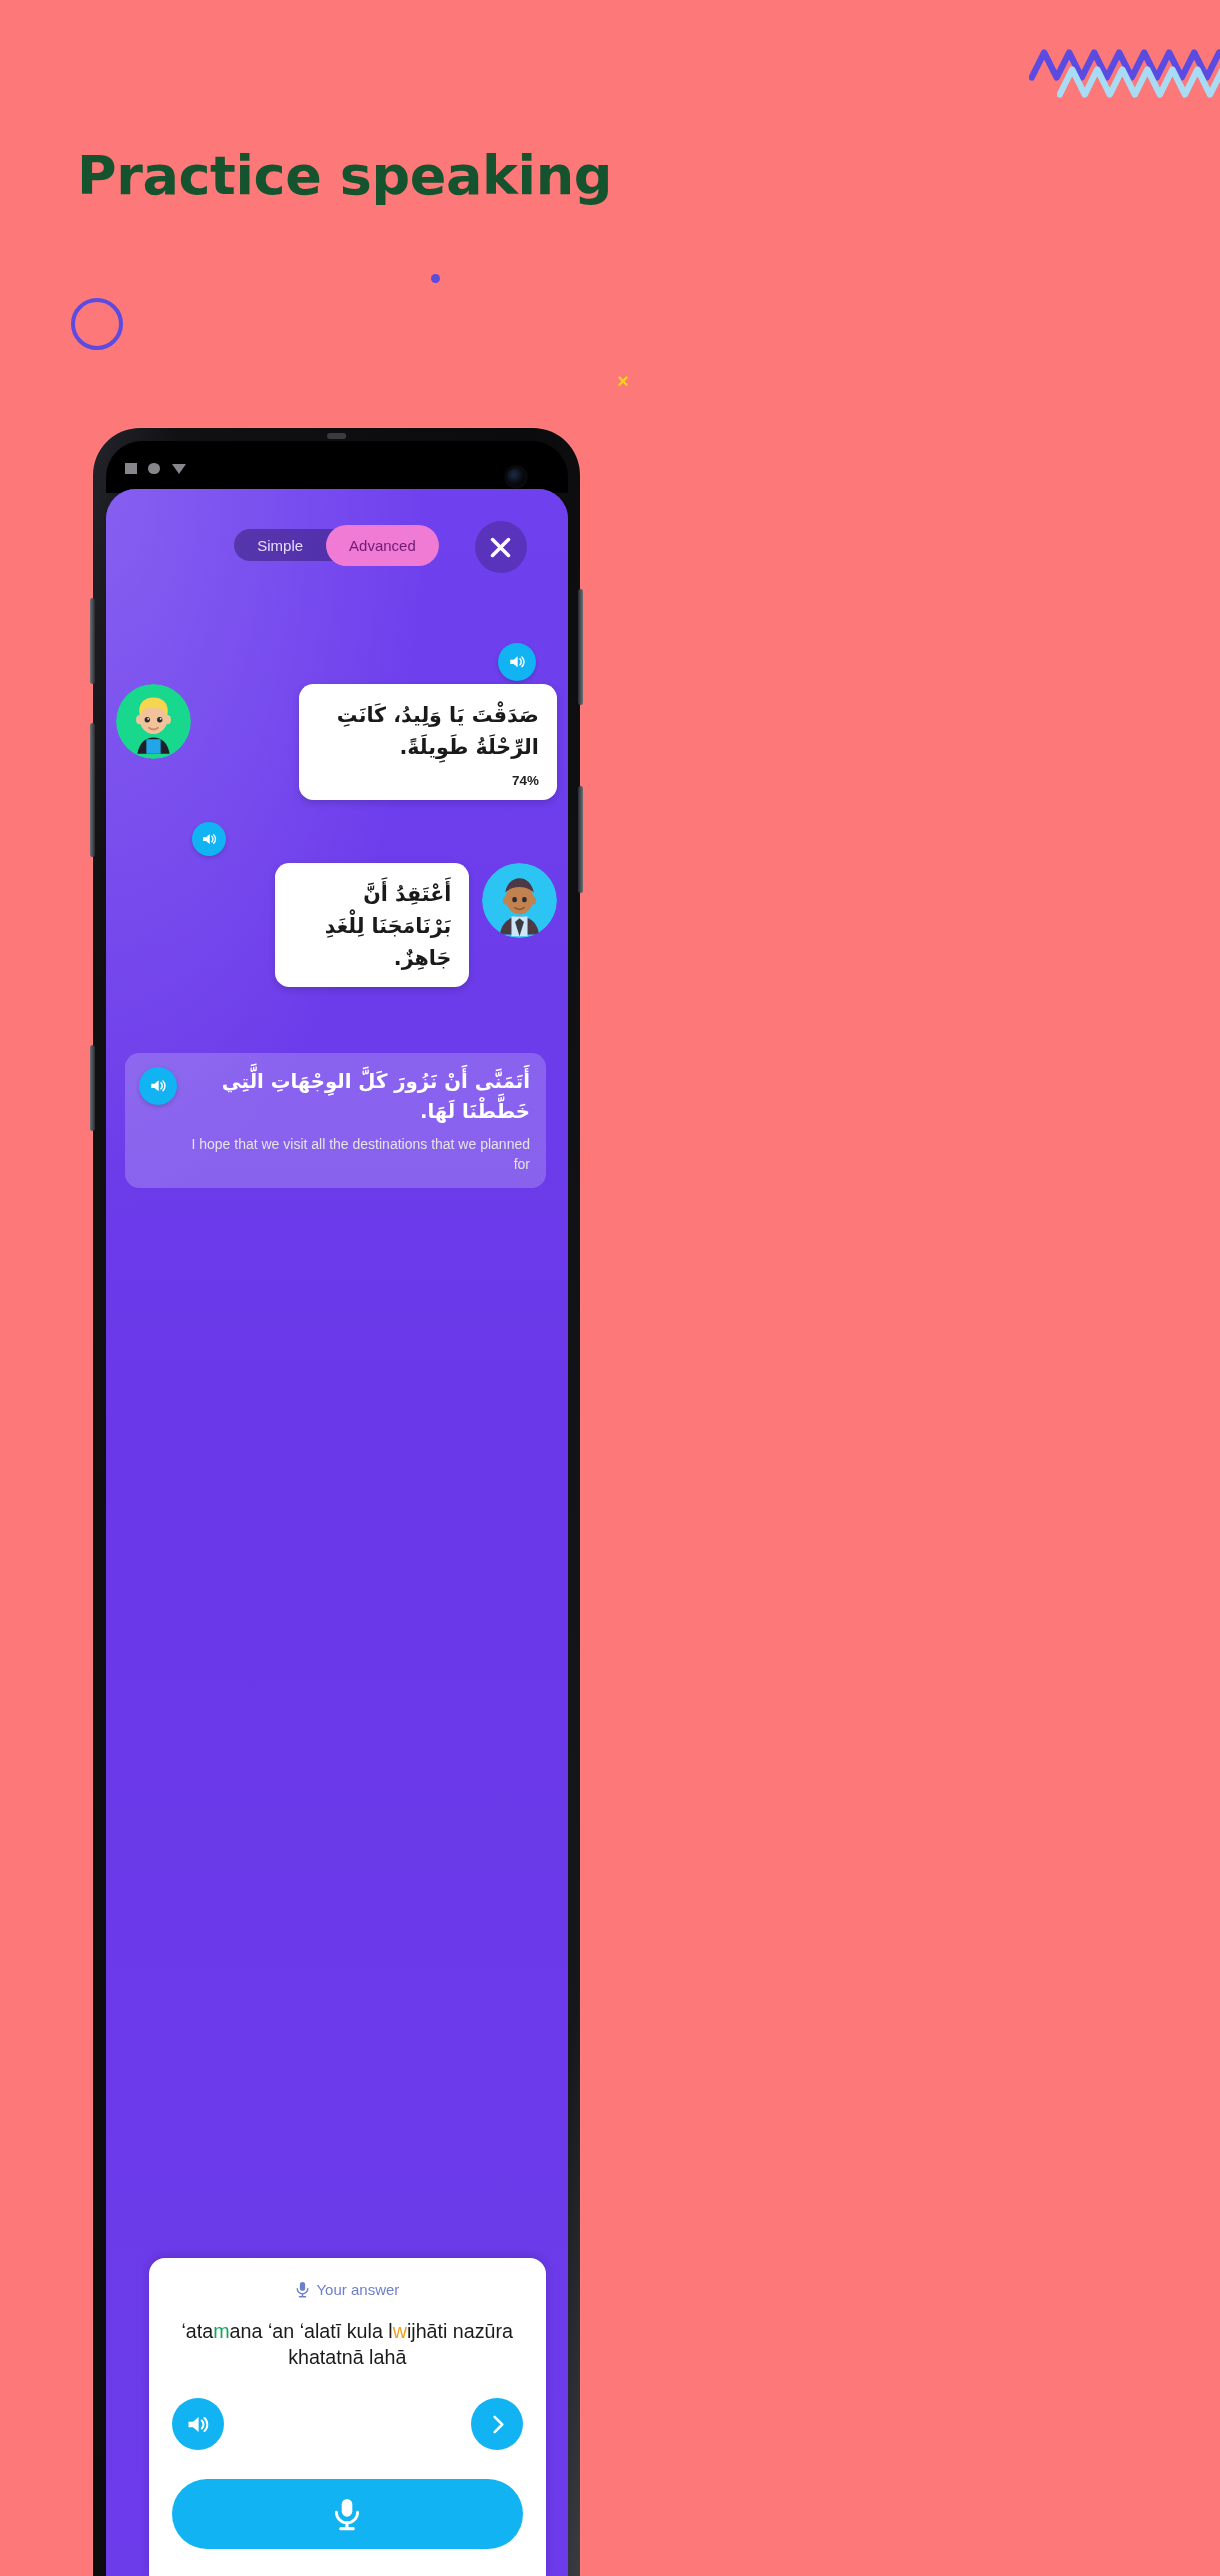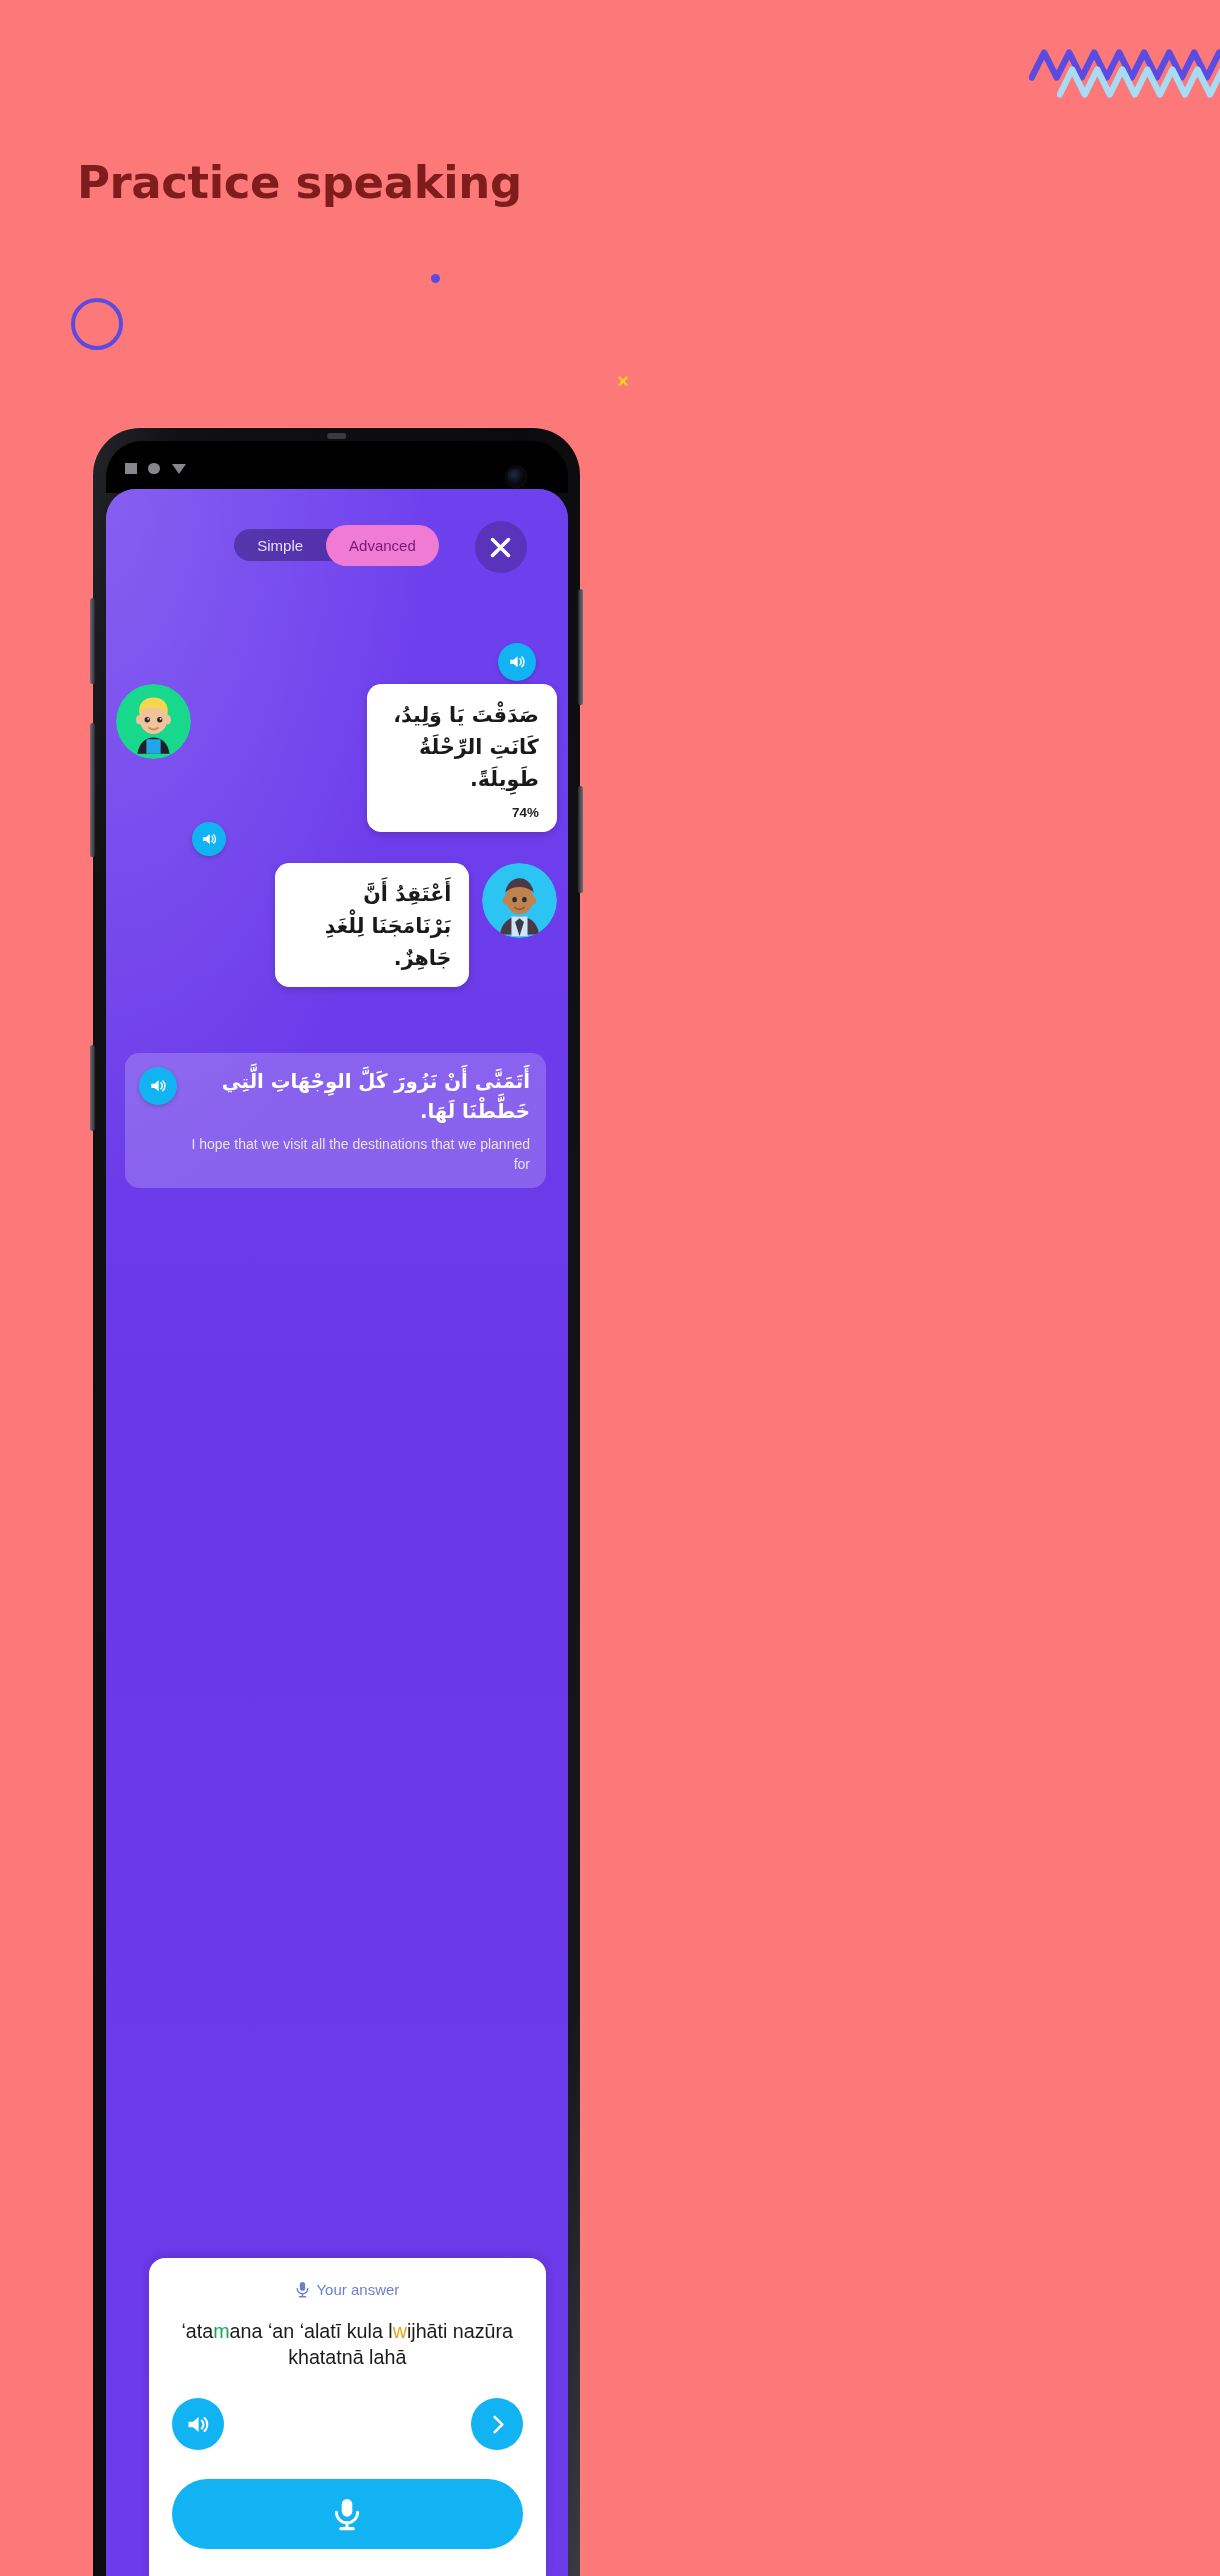--- a/index.html
+++ b/index.html
@@ -24,22 +24,22 @@
     background:#5B4BE0; border-radius:50%;
   }
   #cross-yellow {
     top:373px; left:615px; width:16px; height:16px;
     color:#FFD21E; font-size:19.7px; font-weight:700; line-height:16px;
     text-align:center;
   }
 
   
   #page-title {
-    position:absolute; top:158px; left:77px;
-    font-size:45px; font-weight:700; color:#7f1d1d;
+    position:absolute; top:146px; left:77px;
+    font-size:54px; font-weight:700; color:#14532d;
     letter-spacing:-0.4px; line-height:1.1;
     font-family:"DejaVu Sans", sans-serif;
   }
 
   
   #phone {
     position:absolute; left:93px; top:428px;
     width:487px; height:2148px;
   }
   .phone-body {
@@ -232,21 +232,21 @@
             <ellipse cx="26" cy="40" rx="3.5" ry="5" fill="#F2C39A"></ellipse>
             <ellipse cx="58" cy="40" rx="3.5" ry="5" fill="#F2C39A"></ellipse>
             <path d="M26 30c0-10 7-15 16-15s16 5 16 15c0 3-1 5-2 5 0-6-5-8-14-8s-14 2-14 8c-1 0-2-2-2-5z" fill="#F6D64F"></path>
             <circle cx="35" cy="40" r="3" fill="#2b2b33"></circle>
             <circle cx="49" cy="40" r="3" fill="#2b2b33"></circle>
             <circle cx="36" cy="39" r="1" fill="#fff"></circle>
             <circle cx="50" cy="39" r="1" fill="#fff"></circle>
             <path d="M37 49q5 4 10 0" stroke="#C98B64" stroke-width="2" fill="none" stroke-linecap="round"></path>
           </svg>
         </div>
-        <div class="bubble" style="margin-left:auto; width:190px;">
+        <div class="bubble" style="margin-left:auto; width:258px;">
           <div class="ar">صَدَقْتَ يَا وَلِيدُ، كَانَتِ الرِّحْلَةُ طَوِيلَةً.</div>
           <div class="pct">74%</div>
         </div>
       </div>
 
       <div class="speaker-chip sm" style="position:absolute; top:333px; left:86px;">
         <svg width="18" height="18" viewBox="0 0 24 24">
           <path d="M4 9.5h4l5-4.2v13.4l-5-4.2H4z" fill="#fff"></path>
           <path d="M15.8 8.4a5 5 0 010 7.2 M18.2 6.2a8 8 0 010 11.6" stroke="#fff" stroke-width="1.8" fill="none" stroke-linecap="round"></path>
         </svg>

